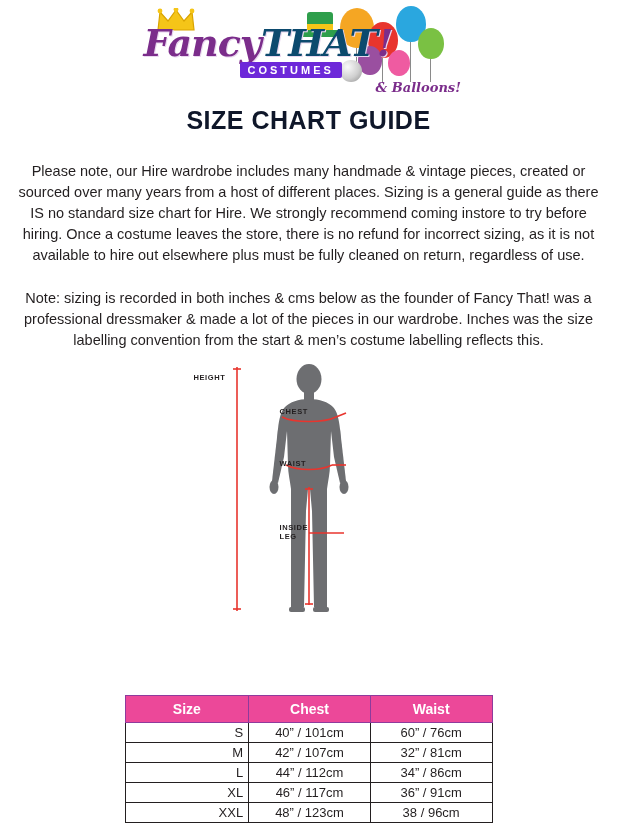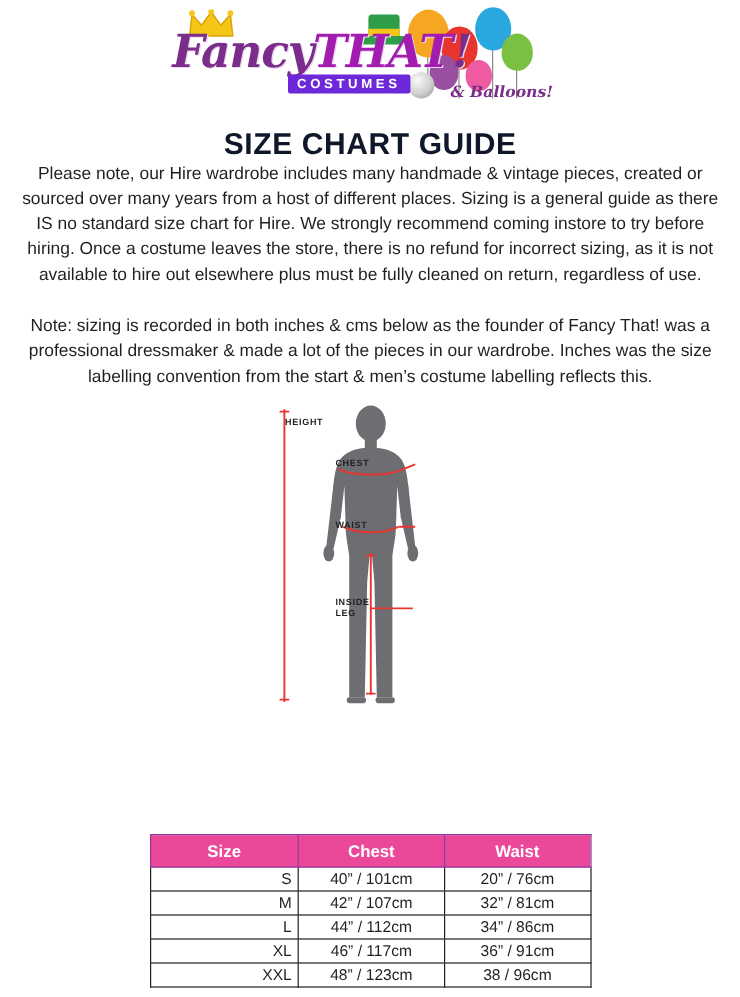--- a/index.html
+++ b/index.html
@@ -38,42 +38,42 @@
     font-family: "DejaVu Serif", serif;
     font-style: italic;
     font-weight: bold;
     font-size: 38px;
     color: #7b2d8b;
     letter-spacing: -1px;
     text-shadow: 1px 1px 0 #e9d7ef;
     white-space: nowrap;
   }
   .logo-that {
-    color: #a21caf;
+    color: #0c4a6e;
   }
   .logo-excl {
     color: #7b2d8b;
   }
   .logo-sub {
     position: absolute;
     left: 96px;
     top: 56px;
     font-family: "Liberation Sans", sans-serif;
     font-weight: bold;
     font-size: 11px;
     letter-spacing: 3px;
     color: #ffffff;
     background: #6d28d9;
     padding: 2px 8px;
     border-radius: 2px;
   }
   .logo-balloons-label {
     position: absolute;
     left: 232px;
-    top: 64px;
+    top: 74px;
     font-family: "DejaVu Serif", serif;
     font-style: italic;
     font-weight: bold;
     font-size: 13px;
     color: #7b2d8b;
     white-space: nowrap;
   }
   .crown {
     position: absolute;
     left: 12px;
@@ -143,21 +143,21 @@
 
   
   .para {
     text-align: center;
     font-size: 14.5px;
     line-height: 21px;
     color: #231f20;
     margin: 0 auto;
     width: 592px;
   }
-  .para.p1 { }
+  .para.p1 { margin-top: 26px; }
   .para.p2 { margin-top: 22px; }
 
   
   .figure-wrap {
     position: relative;
     width: 100%;
     height: 256px;
     margin-top: 10px;
   }
   .figure-inner {
@@ -169,21 +169,21 @@
     height: 256px;
   }
   .fig-label {
     position: absolute;
     font-size: 7.5px;
     font-weight: bold;
     letter-spacing: 0.6px;
     color: #231f20;
     line-height: 9px;
   }
-  .lbl-height { left: 0px;  top: 12px; margin-left: 44px; }
+  .lbl-height { left: 0px;  top: 12px; }
   .lbl-chest  { left: 86px; top: 46px; }
   .lbl-waist  { left: 86px; top: 98px; }
   .lbl-inside { left: 86px; top: 162px; }
 
   
   .table-wrap {
     position: absolute;
     left: 50%;
     transform: translateX(-50%);
     bottom: 8px;
@@ -344,21 +344,21 @@
       <tr>
         <th>Size</th>
         <th>Chest</th>
         <th>Waist</th>
       </tr>
     </thead>
     <tbody>
       <tr>
         <td class="c-size">S</td>
         <td class="c-val">40” / 101cm</td>
-        <td class="c-val">20” / 76cm</td>
+        <td class="c-val">60” / 76cm</td>
       </tr>
       <tr>
         <td class="c-size">M</td>
         <td class="c-val">42” / 107cm</td>
         <td class="c-val">32” / 81cm</td>
       </tr>
       <tr>
         <td class="c-size">L</td>
         <td class="c-val">44” / 112cm</td>
         <td class="c-val">34” / 86cm</td>

